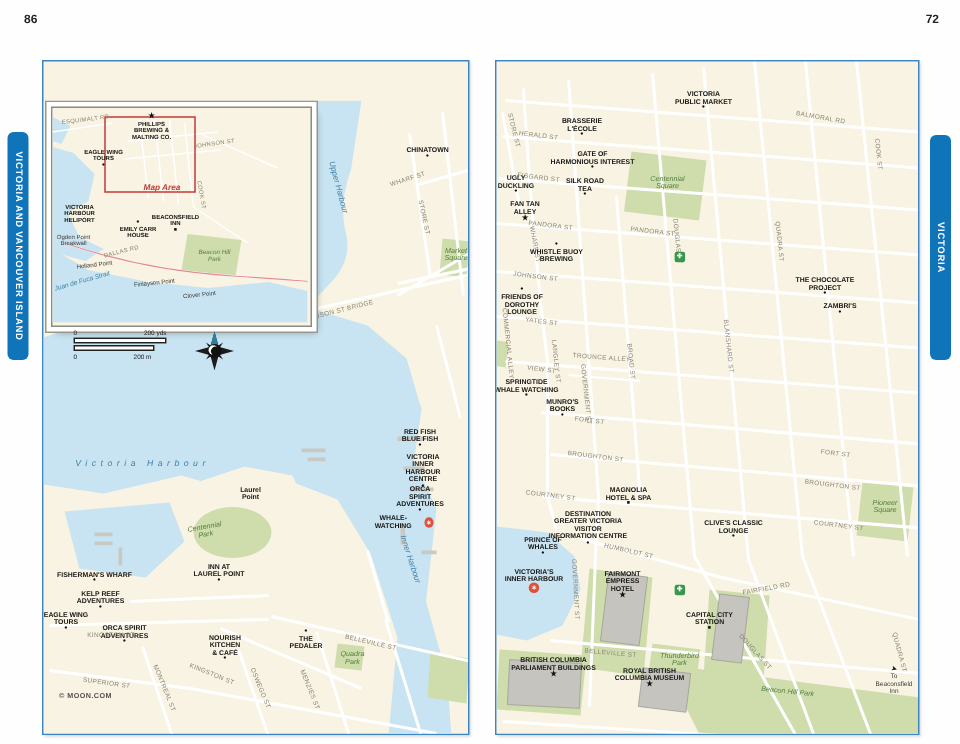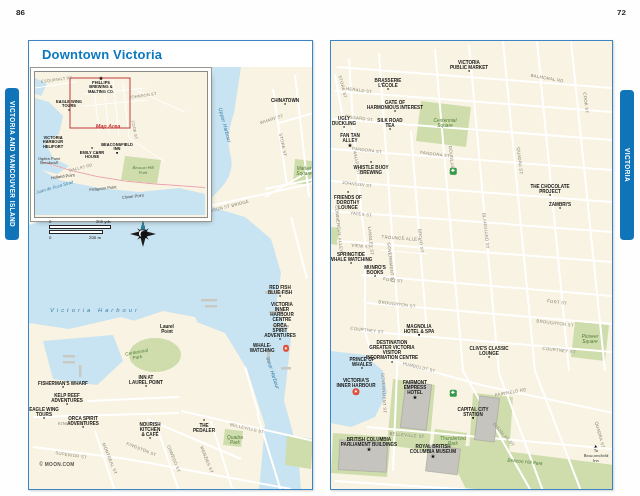--- a/index.html
+++ b/index.html
@@ -66,23 +66,20 @@
   <div class="pagenum right">72</div>
 
   <div class="tab left">
     <span>VICTORIA AND VANCOUVER ISLAND</span>
   </div>
   <div class="tab right">
     <span>VICTORIA</span>
   </div>
 
   <div class="panel leftp">
-    <div class="panel-header">
-      <div class="title">Downtown Victoria</div>
-    </div>
     <div class="map l">
       <svg class="base" width="285" height="424" viewBox="0 0 285 424">
         <rect width="285" height="424" fill="#f8f3e2"></rect>
         <path fill="#c8e3f1" d="M158,0 L212,0 L205,46 Q197,68 201,86 Q207,106 191,122 L176,138
              L216,150 L242,172 L252,206 L247,240 L262,272 L255,334 L269,384 L272,424
              L230,424 L236,358 L218,302 L196,266 L160,252 L120,258 L92,250 L40,262
              L0,256 L0,158 L58,138 L120,142 L158,134 Z"></path>
         <path fill="#c8e3f1" d="M14,274 L84,268 L94,294 L68,318 L24,312 Z"></path>
         <path fill="#f8f3e2" d="M98,256 L134,244 L166,250 L176,272 L166,304 L140,320 L112,314 L96,286 Z"></path>
         <ellipse cx="126" cy="288" rx="26" ry="17" fill="#cfddad"></ellipse>

